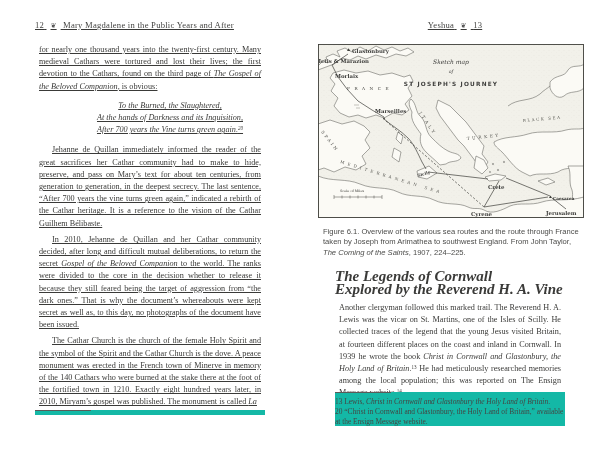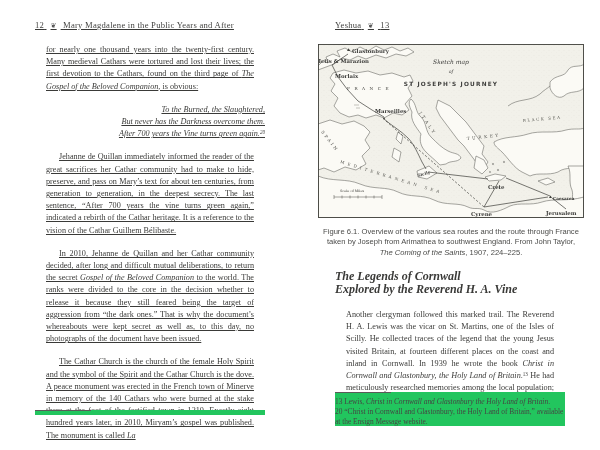--- a/index.html
+++ b/index.html
@@ -3,38 +3,38 @@
 <meta charset="utf-8">
 <style>
   html,body{margin:0;padding:0;background:#e8e8e8;}
   .spread{position:relative;width:600px;height:450px;background:#ffffff;overflow:hidden;
           font-family:"Liberation Serif",serif;color:#3a3a38;}
   .page{position:absolute;top:20px;height:432px;text-decoration:underline;}
   .page.left{left:35px;width:230px;}
   .page.right{left:335px;width:240px;}
   .rh{font-size:8.6px;letter-spacing:.25px;color:#454543;height:11px;white-space:nowrap;}
   .rh .fleuron{font-family:"DejaVu Sans",sans-serif;font-size:7px;margin:0 4px;color:#555;}
-  .rh.right{text-align:left;}
+  .rh.right{text-align:center;}
   .bodytext{font-size:8.2px;line-height:12.2px;text-align:justify;width:230px;}
-  .bodytext p{margin:11px;}
+  .bodytext p{margin:4px;}
   p.indent{text-indent:13px;}
-  .quote{margin:7px 0 8px 40px;font-style:italic;line-height:12.2px;text-align:right;}
+  .quote{margin:7px 0 8px 40px;font-style:italic;line-height:12.2px;text-align:center;}
   .sup{font-size:.62em;position:relative;top:-.45em;letter-spacing:0;}
   .i{font-style:italic;}
-  .footnotes{position:absolute;left:0;background:#22c55e;}
+  .footnotes{position:absolute;left:0;background:#14b8a6;}
   .fn-rule{width:56px;border-top:.8px solid #5a5a58;margin-bottom:4px;}
   .fn{font-size:7.4px;line-height:9.8px;margin:0;text-align:left;color:#454543;}
   .left .footnotes{top:390px;width:230px;}
   .right .footnotes{top:372px;width:230px;}
   .figure{position:absolute;left:-17px;top:24px;width:266px;}
   .figure svg{display:block;}
   .caption{margin-top:9px;font-family:"Liberation Sans",sans-serif;font-size:7.6px;
-           line-height:10.4px;color:#4c4c4a;text-align:center;padding:0 5px;}
+           line-height:10.4px;color:#4c4c4a;text-align:left;padding:0 5px;}
   .sec-heading{position:absolute;top:250px;left:0;width:230px;font-weight:bold;
-               font-style:italic;font-size:12px;line-height:12.6px;color:#3a3a38;}
+               font-style:italic;font-size:15px;line-height:12.6px;color:#3a3a38;}
   .right .bodytext{position:absolute;top:278px;left:0;}
   .left .bodytext{margin-top:13px;}
   text{fill:#3d3d3b;}
   .town{font-family:"DejaVu Serif",serif;font-weight:bold;font-size:5.4px;}
   .town-sm{font-family:"DejaVu Serif",serif;font-weight:bold;font-size:4.2px;}
   .region{font-family:"DejaVu Serif",serif;font-size:4.2px;fill:#4a4a46;}
   .seatxt{font-family:"DejaVu Serif",serif;font-size:4px;fill:#55554f;}
   .mtitle1{font-family:"DejaVu Serif",serif;font-style:italic;font-size:6px;}
   .mtitle2{font-family:"DejaVu Serif",serif;font-style:italic;font-size:4.6px;}
   .mtitle3{font-family:"DejaVu Sans",sans-serif;font-weight:bold;font-size:5.8px;letter-spacing:1.2px;}
@@ -48,21 +48,21 @@
   <div class="page left">
     <div class="rh">
       <span>12</span>
       <span class="fleuron">❦</span>
       <span>Mary Magdalene in the Public Years and After</span>
     </div>
     <div class="bodytext">
       <p><span>for nearly one thousand years into the twenty-first century. Many medieval Cathars were tortured and lost their lives; the first devotion to the Cathars, found on the third page of </span><span class="i">The Gospel of the Beloved Companion</span><span>, is obvious:</span></p>
       <div class="quote">
         <div><span>To the Burned, the Slaughtered,</span></div>
-        <div><span>But never has the Darkness overcome them.</span></div>
+        <div><span>At the hands of Darkness and its Inquisition,</span></div>
         <div><span>After 700 years the Vine turns green again.</span><span class="sup">20</span></div>
       </div>
       <p class="indent"><span>Jehanne de Quillan immediately informed the reader of the great sacrifices her Cathar community had to make to hide, preserve, and pass on Mary’s text for about ten centuries, from generation to generation, in the deepest secrecy. The last sentence, “After 700 years the vine turns green again,” indicated a rebirth of the Cathar heritage. It is a reference to the vision of the Cathar Guilhem Bélibaste.</span></p>
       <p class="indent"><span>In 2010, Jehanne de Quillan and her Cathar community decided, after long and difficult mutual deliberations, to return the secret </span><span class="i">Gospel of the Beloved Companion</span><span> to the world. The ranks were divided to the core in the decision whether to release it because they still feared being the target of aggression from “the dark ones.” That is why the document’s whereabouts were kept secret as well as, to this day, no photographs of the document have been issued.</span></p>
       <p class="indent"><span>The Cathar Church is the church of the female Holy Spirit and the symbol of the Spirit and the Cathar Church is the dove. A peace monument was erected in the French town of Minerve in memory of the 140 Cathars who were burned at the stake there at the foot of the fortified town in 1210. Exactly eight hundred years later, in 2010, Miryam’s gospel was published. The monument is called </span><span class="i">La</span></p>
     </div>
     <div class="footnotes">
       <div class="fn-rule"></div>
     </div>
   </div>

